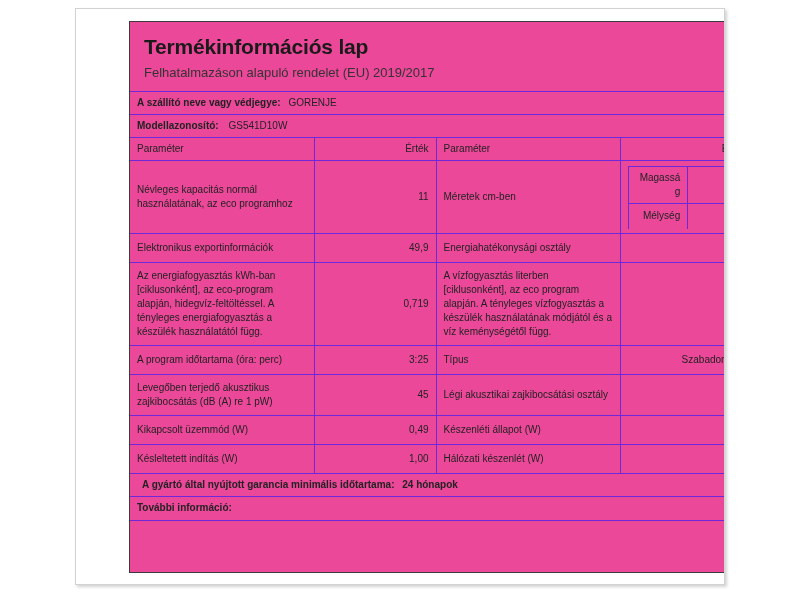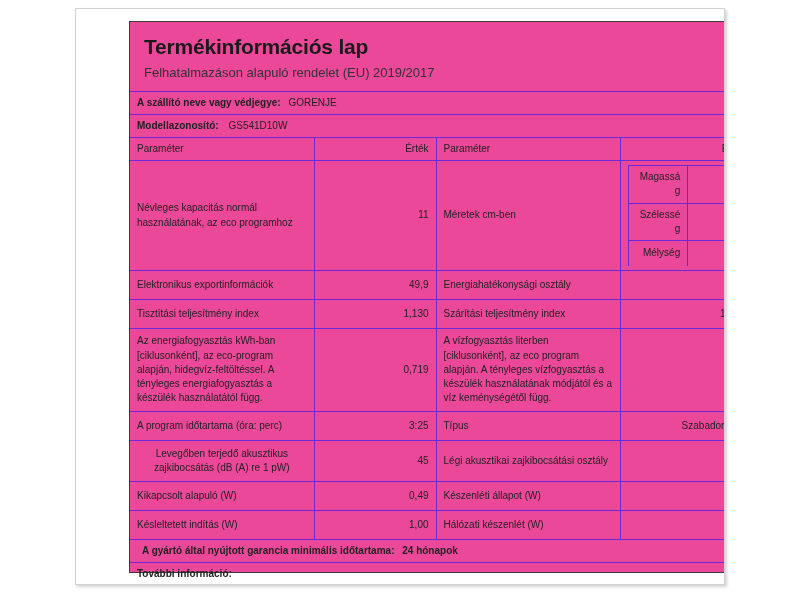--- a/index.html
+++ b/index.html
@@ -152,69 +152,59 @@
             <colgroup>
                   <col style="width:51%">
                   <col style="width:49%">
                 </colgroup>
             <tbody>
                   <tr>
               <td>Magasság</td>
               <td>85</td>
             </tr>
             <tr>
-              <td>Szélesség</td>
-              <td>45</td>
-            </tr>
-            <tr>
               <td>Mélység</td>
               <td>50</td>
             </tr>
           </tbody>
               </table>
         </td>
       </tr>
 
       <tr>
         <td style="border-left:0;height:20px;">Elektronikus exportinformációk</td>
         <td class="ctr">49,9</td>
         <td>Energiahatékonysági osztály</td>
         <td class="ctr" colspan="2" style="border-right:0;">D</td>
       </tr>
 
-      <tr>
-        <td style="border-left:0;height:20px;">Tisztítási teljesítmény index</td>
-        <td class="ctr">1,130</td>
-        <td>Szárítási teljesítmény index</td>
-        <td class="ctr" colspan="2" style="border-right:0;">1,070</td>
-      </tr>
 
       <tr>
         <td style="border-left:0;height:74px;">Az energiafogyasztás kWh-ban [ciklusonként], az eco-program alapján, hidegvíz-feltöltéssel. A tényleges energiafogyasztás a készülék használatától függ.</td>
         <td class="ctr">0,719</td>
         <td>A vízfogyasztás literben [ciklusonként], az eco program alapján. A tényleges vízfogyasztás a készülék használatának módjától és a víz keménységétől függ.</td>
         <td class="ctr" colspan="2" style="border-right:0;">9,5</td>
       </tr>
 
       <tr>
         <td style="border-left:0;height:20px;">A program időtartama (óra: perc)</td>
         <td class="ctr">3:25</td>
         <td>Típus</td>
         <td class="ctr" colspan="2" style="border-right:0;">Szabadon álló</td>
       </tr>
 
       <tr>
-        <td style="border-left:0;height:32px;text-align:center;">Levegőben terjedő akusztikus zajkibocsátás (dB (A) re 1 pW)</td>
+        <td style="border-left:0;height:32px;">Levegőben terjedő akusztikus zajkibocsátás (dB (A) re 1 pW)</td>
         <td class="ctr">45</td>
         <td>Légi akusztikai zajkibocsátási osztály</td>
         <td class="ctr" colspan="2" style="border-right:0;">C</td>
       </tr>
 
       <tr>
-        <td style="border-left:0;height:20px;">Kikapcsolt alapuló (W)</td>
+        <td style="border-left:0;height:20px;">Kikapcsolt üzemmód (W)</td>
         <td class="ctr">0,49</td>
         <td>Készenléti állapot (W)</td>
         <td class="ctr" colspan="2" style="border-right:0;">-</td>
       </tr>
 
       <tr>
         <td style="border-left:0;height:20px;">Késleltetett indítás (W)</td>
         <td class="ctr">1,00</td>
         <td>Hálózati készenlét (W)</td>
         <td class="ctr" colspan="2" style="border-right:0;">-</td>

